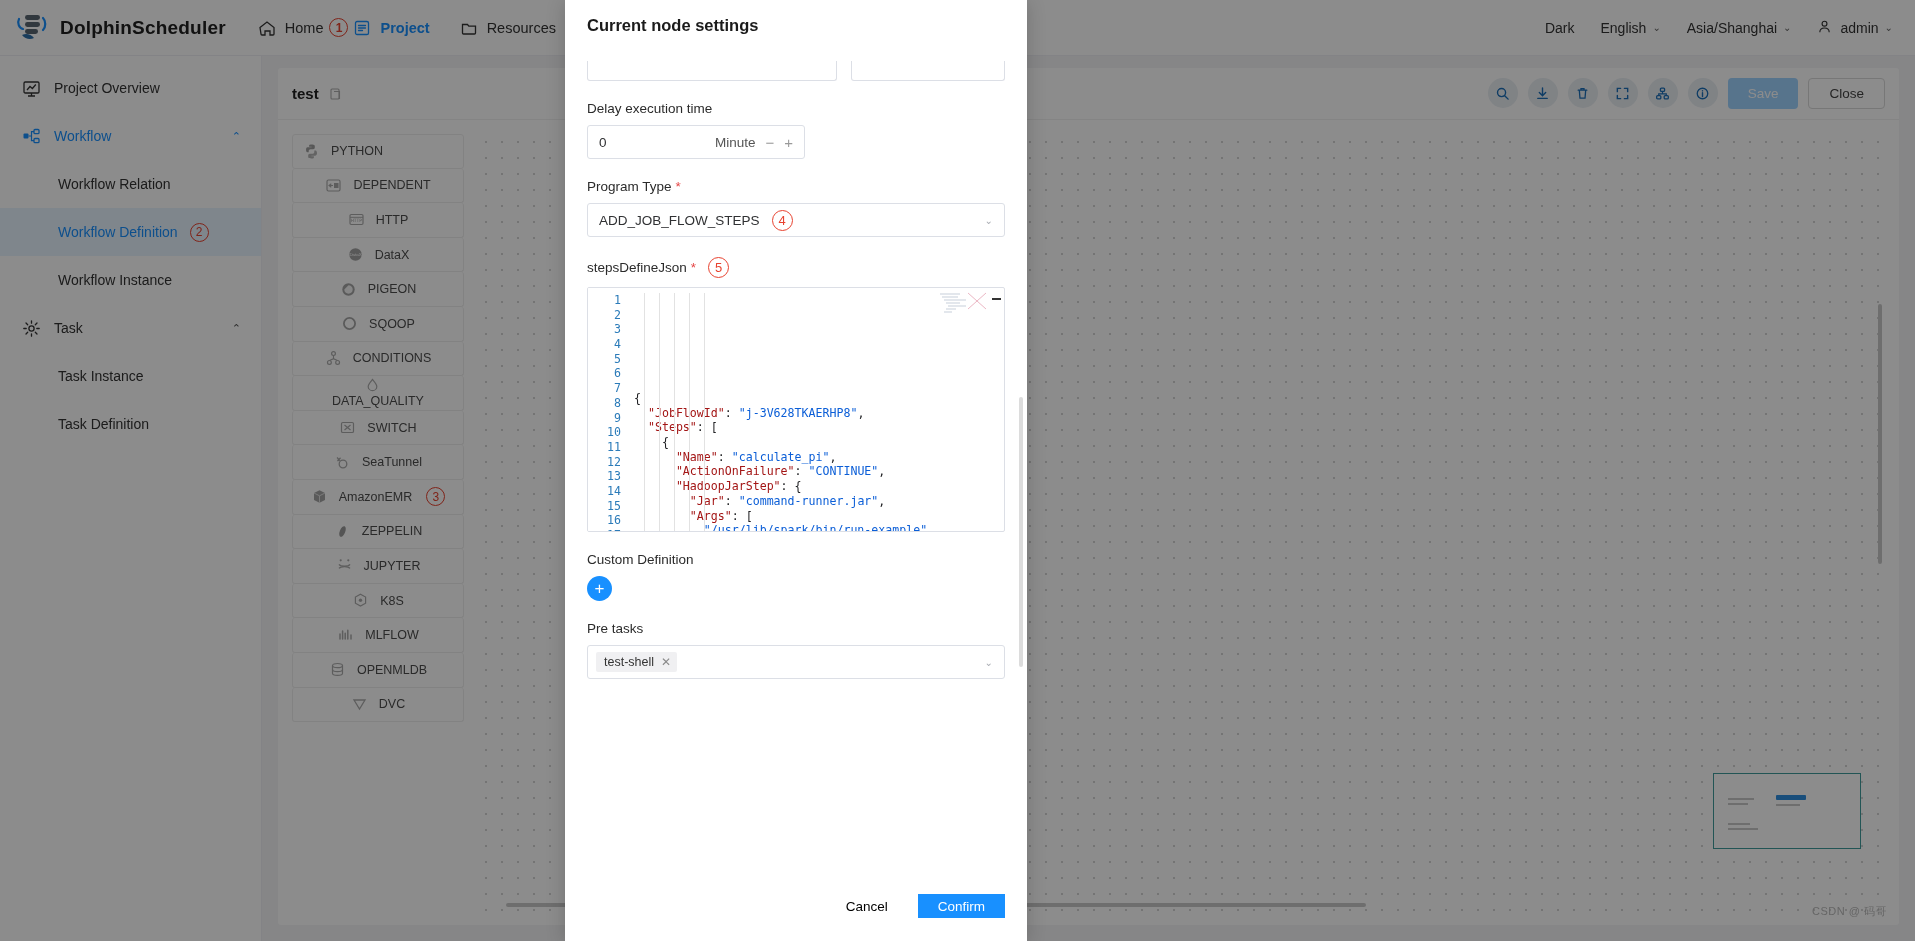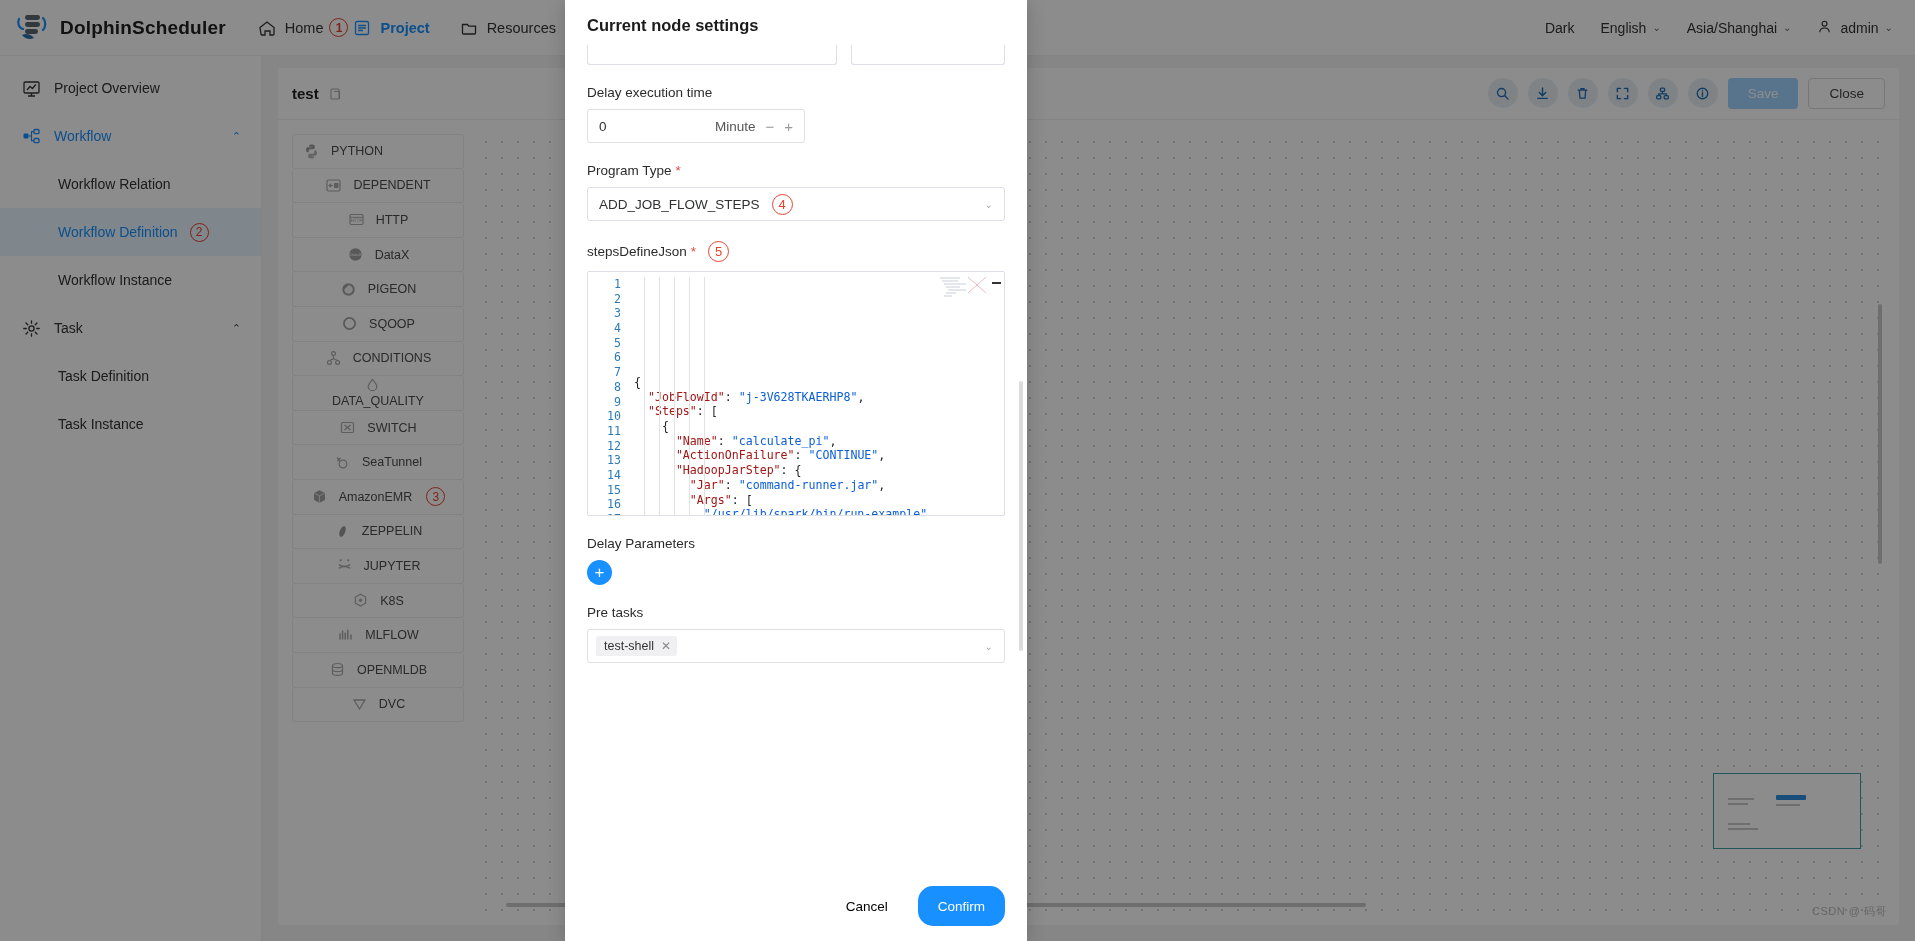--- a/index.html
+++ b/index.html
@@ -86,21 +86,21 @@
   .mm-line { position: absolute; height: 2px; background: #c8c8c8; }
   .mm-blue { position: absolute; height: 5px; background: #2f8fe0; border-radius: 1px; }
 
   .watermark { position: absolute; right: 12px; bottom: 6px; font-size: 11px; color: #b9b9b9; letter-spacing: .5px; }
 
   
   .mask { position: absolute; inset: 0; background: rgba(0,0,0,.45); }
   .modal {
     position: absolute; left: 565px; top: 0; width: 462px; height: 941px;
     background: #fff; box-shadow: 0 2px 18px rgba(0,0,0,.18);
-    display: flex; flex-direction: column;
+    display: flex; flex-direction: column; gap: 16px;
   }
   .modal-title { font-size: 16.5px; font-weight: 700; color: #1b1b1b; padding: 16px 22px 6px 22px; }
   .modal-body { flex: 1; overflow: hidden; padding: 0 22px; position: relative; }
   .cut-row { display: flex; gap: 14px; margin-top: 4px; }
   .cut-box { height: 20px; border: 1px solid #dcdfe6; border-top: none; border-radius: 0 0 3px 3px; }
   .cut-box.a { flex: 1 1 62%; }
   .cut-box.b { flex: 1 1 38%; }
 
   .field { margin-top: 20px; }
   .flabel { font-size: 13.5px; color: #2b2b2b; margin-bottom: 9px; display: flex; align-items: center; }
@@ -151,21 +151,21 @@
     width: 25px; height: 25px; border-radius: 50%; background: #1890ff; color: #fff;
     display: flex; align-items: center; justify-content: center; font-size: 17px; cursor: pointer; line-height: 1;
   }
 
   .tagsel { min-height: 34px; border: 1px solid #dcdfe6; border-radius: 3px; display: flex; align-items: center; padding: 0 11px 0 8px; justify-content: space-between; cursor: pointer; }
   .tag { background: #f0f0f2; border-radius: 2px; padding: 3px 6px 3px 8px; font-size: 12.5px; color: #333; display: flex; align-items: center; gap: 7px; }
   .tag .x { color: #8a8a8a; font-size: 12px; cursor: pointer; }
 
   .modal-foot { height: 70px; display: flex; align-items: center; justify-content: flex-end; gap: 12px; padding: 0 22px; }
   .btn-cancel { height: 32px; padding: 0 18px; border-radius: 4px; background: #fff; color: #000000; font-size: 13.5px; display: flex; align-items: center; cursor: pointer; }
-  .btn-confirm { height: 40px; padding: 0 20px; border-radius: 15px; background: #1890ff; color: #fff; font-size: 13.5px; display: flex; align-items: center; cursor: pointer; }
+  .btn-confirm { height: 24px; padding: 0 20px; border-radius: 0; background: #1890ff; color: #fff; font-size: 13.5px; display: flex; align-items: center; cursor: pointer; }
 
   .modal-scroll { position: absolute; right: 4px; top: 340px; width: 4px; height: 270px; background: #dcdcdc; border-radius: 2px; }
 </style>
 </head>
 <body>
 
 <div id="app">
 
   <div class="topnav">
     <div class="brand">
@@ -282,24 +282,24 @@
       <span class="si">
         <svg viewBox="0 0 19 19" width="19" height="19">
             <circle cx="9.5" cy="9.5" r="2.6" fill="none" stroke="#333" stroke-width="1.3"></circle>
             <path d="M9.5 1.8v2.4M9.5 14.8v2.4M1.8 9.5h2.4M14.8 9.5h2.4M4 4l1.7 1.7M13.3 13.3L15 15M15 4l-1.7 1.7M5.7 13.3L4 15" stroke="#333" stroke-width="1.3" stroke-linecap="round"></path>
           </svg>
       </span>
       <span>Task</span>
       <span class="caret">⌃</span>
     </div>
     <div class="side-row sub">
+      <span>Task Instance</span>
+    </div>
+    <div class="side-row sub">
       <span>Task Definition</span>
-    </div>
-    <div class="side-row sub">
-      <span>Task Instance</span>
     </div>
   </div>
 
   <div class="content">
     <div class="panel">
       <div class="panel-head">
         <span class="wf-name">test</span>
         <span class="copy-ic">
           <svg viewBox="0 0 14 14" width="14" height="14">
               <rect x="2" y="2" width="8" height="10" rx="1" fill="none" stroke="#777" stroke-width="1.1"></rect>
@@ -569,21 +569,21 @@
           <svg viewBox="0 0 52 26" width="52" height="26">
             <path d="M2 3h20M4 6h16M6 9h22M8 12h14M10 15h18M8 18h10M6 21h8" stroke="#9aa8bb" stroke-width="1"></path>
             <path d="M30 2l18 16M48 2L30 18" stroke="#c46" stroke-width=".7"></path>
           </svg>
         </span>
         <span class="ed-dash"></span>
       </div>
     </div>
 
     <div class="field">
-      <div class="flabel">Delay Parameters</div>
+      <div class="flabel">Custom Definition</div>
       <div class="plus-btn">+</div>
     </div>
 
     <div class="field">
       <div class="flabel">Pre tasks</div>
       <div class="tagsel">
         <span class="tag">
           <span>test-shell</span>
           <span class="x">✕</span>
         </span>

